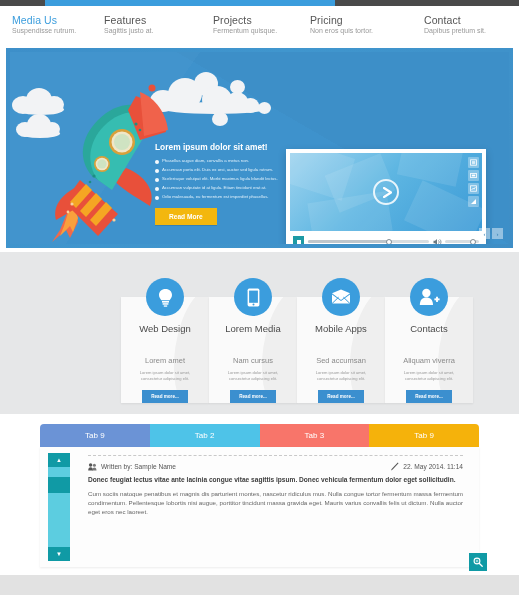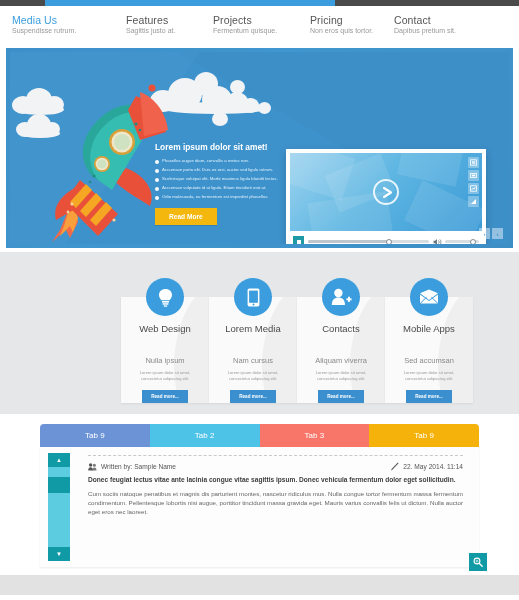--- a/index.html
+++ b/index.html
@@ -128,33 +128,33 @@
 
   <div class="topbar">
     <div class="topbar-accent"></div>
   </div>
 
   <div class="nav">
     <div class="nav-item active" style="left:12px">
       <div class="nav-title">Media Us</div>
       <div class="nav-sub">Suspendisse rutrum.</div>
     </div>
-    <div class="nav-item" style="left:126px">
+    <div class="nav-item" style="left:104px">
       <div class="nav-title">Features</div>
       <div class="nav-sub">Sagittis justo at.</div>
     </div>
     <div class="nav-item" style="left:213px">
       <div class="nav-title">Projects</div>
       <div class="nav-sub">Fermentum quisque.</div>
     </div>
     <div class="nav-item" style="left:310px">
       <div class="nav-title">Pricing</div>
       <div class="nav-sub">Non eros quis tortor.</div>
     </div>
-    <div class="nav-item" style="left:394px">
+    <div class="nav-item" style="left:424px">
       <div class="nav-title">Contact</div>
       <div class="nav-sub">Dapibus pretium sit.</div>
     </div>
   </div>
 
   <div class="hero">
     <div class="hero-inner">
       <div class="hero-tex"></div>
 
       <div class="cloudgrp" style="left:2px;top:32px">
@@ -322,70 +322,70 @@
         <div class="svc-ico">
           <svg width="17" height="19" viewBox="0 0 17 19">
             <path d="M8.5 1 C4.6 1 2 3.6 2 7 c0 2.4 1.6 3.8 2.4 5.2 h8.2 C13.4 10.8 15 9.4 15 7 15 3.6 12.4 1 8.5 1 Z" fill="#fff"></path>
             <rect x="5" y="13" width="7" height="1.6" fill="#fff"></rect>
             <rect x="5.6" y="15.2" width="5.8" height="1.5" fill="#fff"></rect>
             <rect x="6.8" y="17.4" width="3.4" height="1.3" fill="#fff"></rect>
           </svg>
         </div>
         <div class="svc-card">
           <div class="svc-title">Web Design</div>
-          <div class="svc-sub">Nulla ipsum</div>
+          <div class="svc-sub">Lorem amet</div>
           <div class="svc-desc">Lorem ipsum dolor sit amet, consectetur adipiscing elit.</div>
           <button class="svc-btn">Read more...</button>
         </div>
       </div>
 
       <div class="svc">
         <div class="svc-ico">
           <svg width="13" height="19" viewBox="0 0 13 19">
             <rect x="0.6" y="0.6" width="11.8" height="17.8" rx="1.6" fill="#fff"></rect>
             <rect x="2.1" y="2.6" width="8.8" height="12.2" fill="#3b9ddd"></rect>
             <circle cx="6.5" cy="16.6" r="1" fill="#3b9ddd"></circle>
           </svg>
         </div>
         <div class="svc-card">
           <div class="svc-title">Lorem Media</div>
           <div class="svc-sub">Nam cursus</div>
+          <div class="svc-desc">Lorem ipsum dolor sit amet, consectetur adipiscing elit.</div>
+          <button class="svc-btn">Read more...</button>
+        </div>
+      </div>
+
+      <div class="svc">
+        <div class="svc-ico">
+          <svg width="20" height="16" viewBox="0 0 20 16">
+            <path d="M1 14.6 L1 5.4 L10 12 L19 5.4 L19 14.6 Z" fill="#fff"></path>
+            <path d="M1 4.2 L10 11 L19 4.2 L10 0.6 Z" fill="#fff"></path>
+            <path d="M1 14.6 L7.6 8.2 M19 14.6 L12.4 8.2" stroke="#3b9ddd" stroke-width="1"></path>
+          </svg>
+        </div>
+        <div class="svc-card">
+          <div class="svc-title">Mobile Apps</div>
+          <div class="svc-sub">Sed accumsan</div>
           <div class="svc-desc">Lorem ipsum dolor sit amet, consectetur adipiscing elit.</div>
           <button class="svc-btn">Read more...</button>
         </div>
       </div>
 
       <div class="svc">
         <div class="svc-ico">
           <svg width="21" height="18" viewBox="0 0 21 18">
             <circle cx="7.4" cy="5" r="4.2" fill="#fff"></circle>
             <path d="M0.8 17 C0.8 11.6 3.6 9.4 7.4 9.4 C11.2 9.4 14 11.6 14 17 Z" fill="#fff"></path>
             <rect x="15.4" y="10.4" width="5.2" height="1.9" fill="#fff"></rect>
             <rect x="17.05" y="8.75" width="1.9" height="5.2" fill="#fff"></rect>
           </svg>
         </div>
         <div class="svc-card">
           <div class="svc-title">Contacts</div>
           <div class="svc-sub">Aliquam viverra</div>
-          <div class="svc-desc">Lorem ipsum dolor sit amet, consectetur adipiscing elit.</div>
-          <button class="svc-btn">Read more...</button>
-        </div>
-      </div>
-
-      <div class="svc">
-        <div class="svc-ico">
-          <svg width="20" height="16" viewBox="0 0 20 16">
-            <path d="M1 14.6 L1 5.4 L10 12 L19 5.4 L19 14.6 Z" fill="#fff"></path>
-            <path d="M1 4.2 L10 11 L19 4.2 L10 0.6 Z" fill="#fff"></path>
-            <path d="M1 14.6 L7.6 8.2 M19 14.6 L12.4 8.2" stroke="#3b9ddd" stroke-width="1"></path>
-          </svg>
-        </div>
-        <div class="svc-card">
-          <div class="svc-title">Mobile Apps</div>
-          <div class="svc-sub">Sed accumsan</div>
           <div class="svc-desc">Lorem ipsum dolor sit amet, consectetur adipiscing elit.</div>
           <button class="svc-btn">Read more...</button>
         </div>
       </div>
 
     </div>
   </div>
 
   <div class="tabs-wrap">
     <div class="tabs">

